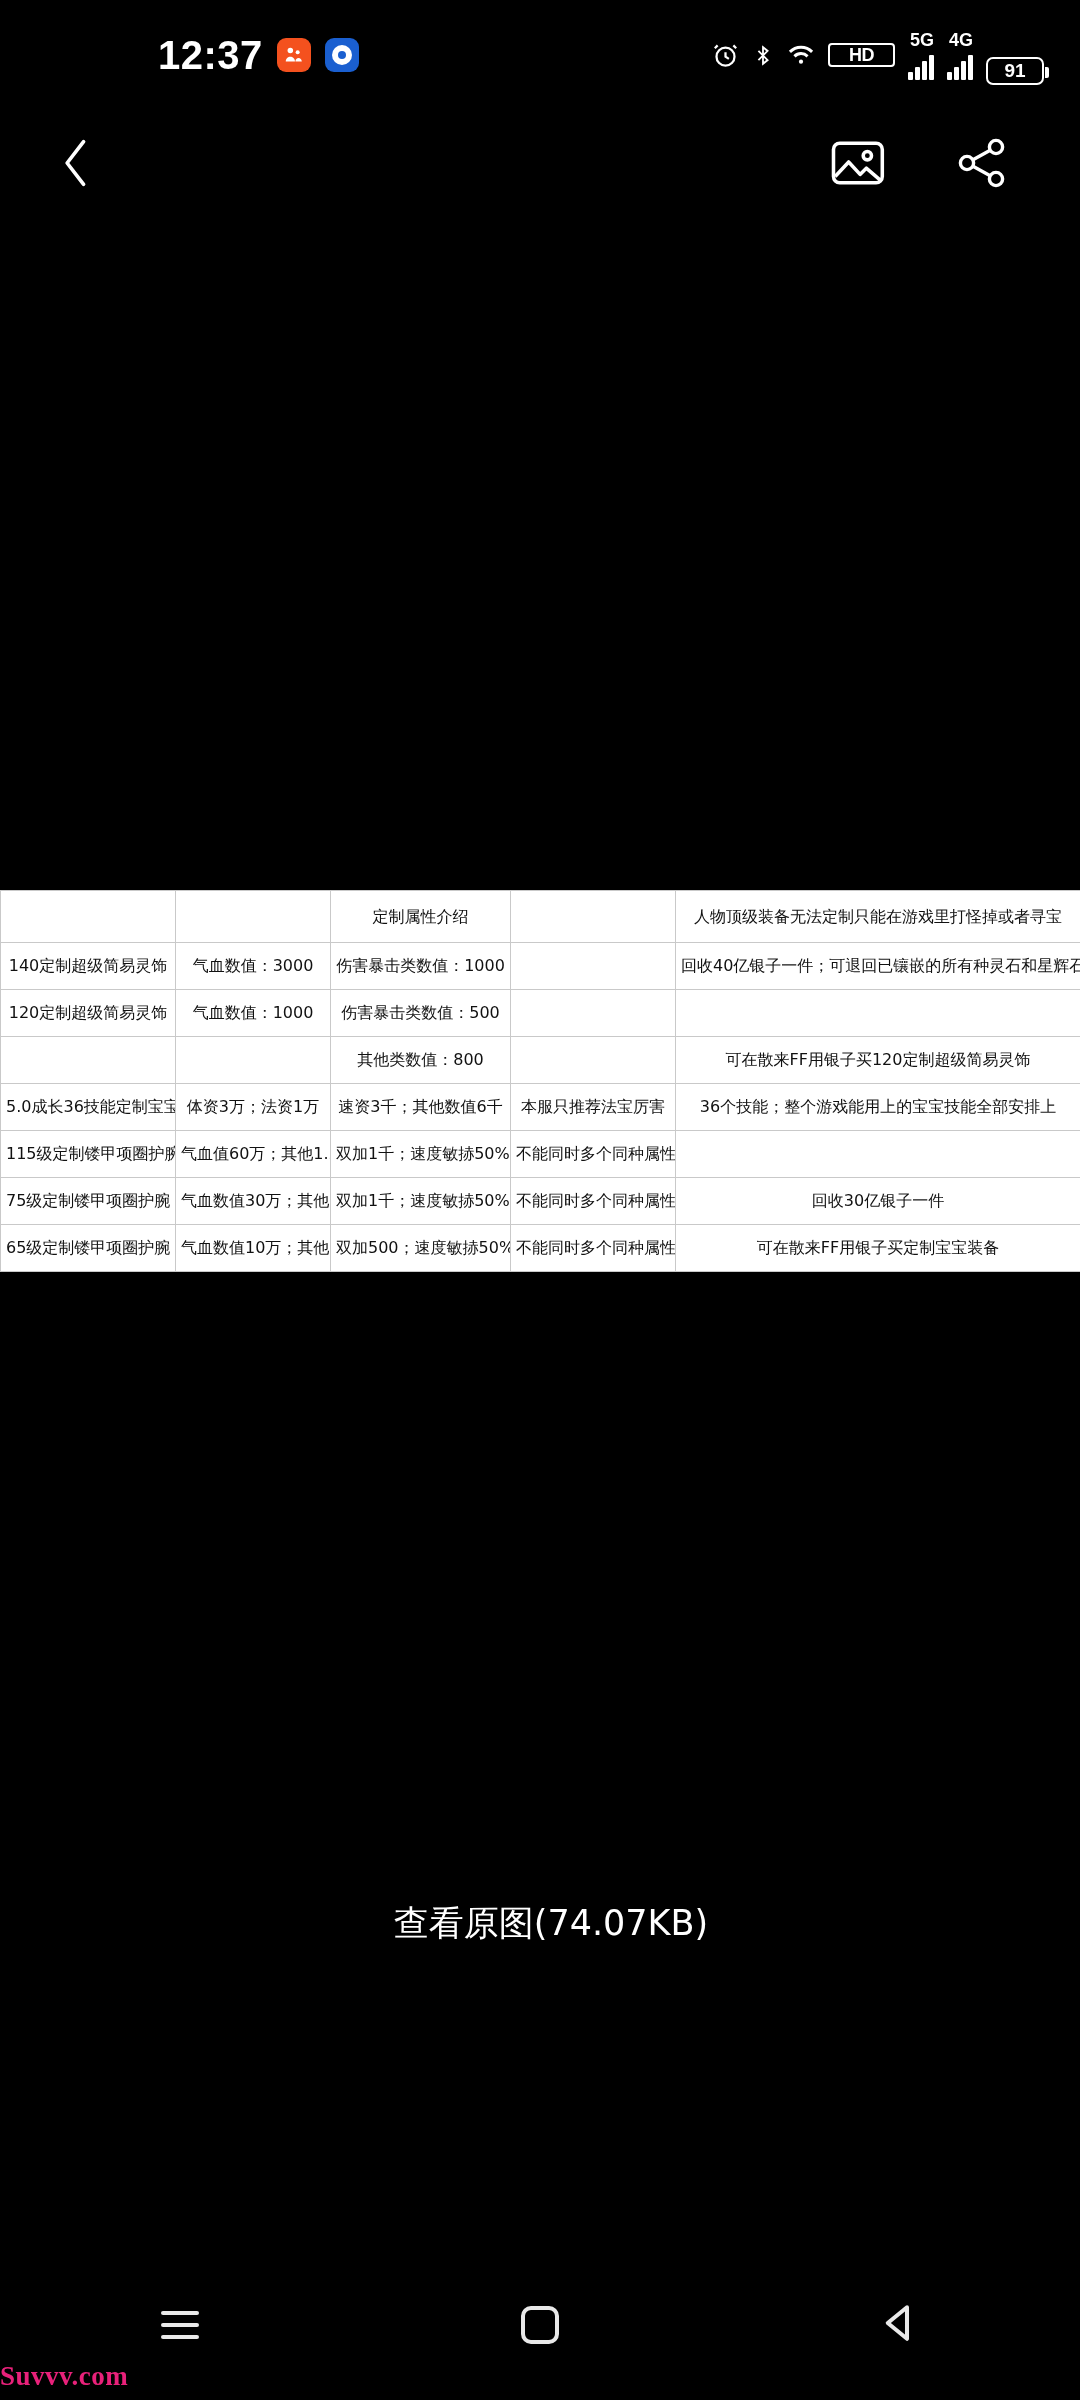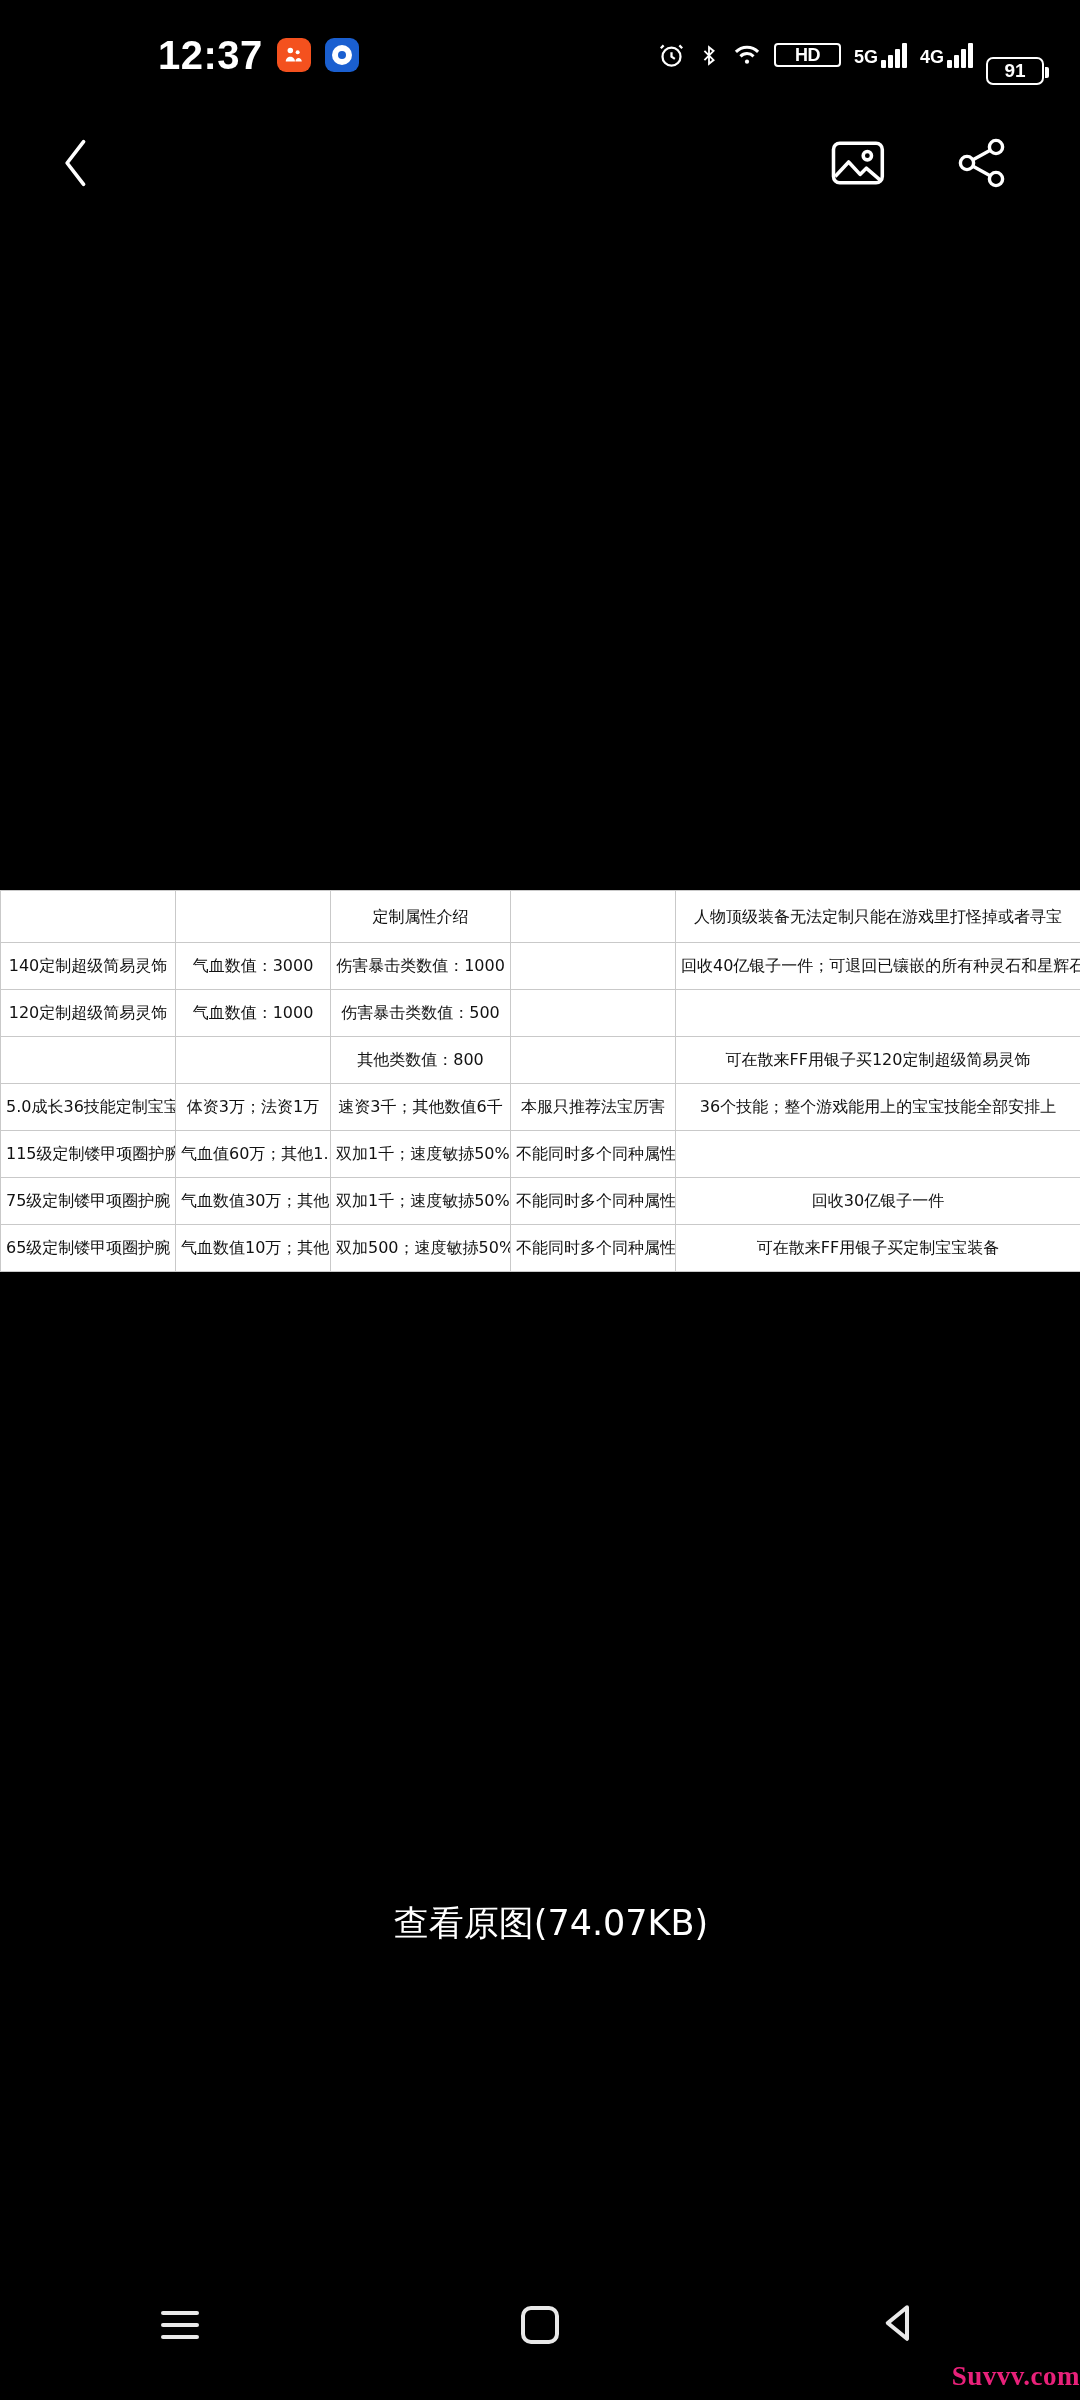--- a/index.html
+++ b/index.html
@@ -70,21 +70,21 @@
     line-height: 1;
   }
   .hd-badge {
     border: 2px solid #fff;
     border-radius: 4px;
     padding: 1px 19px;
     font-size: 18px;
     font-weight: 700;
     letter-spacing: -0.5px;
   }
-  .net-group { display: flex; align-items: flex-end; gap: 3px; }
+  .net-group { display: flex; align-items: flex-end; gap: 3px; flex-direction: column; }
   .net-label { font-size: 18px; font-weight: 700; color: #fff; line-height: 1; margin-bottom: 2px;}
   .bars { display: flex; align-items: flex-end; gap: 2px; height: 26px; }
   .bars span { width: 5px; background: #fff; border-radius: 1px; }
   .bars span:nth-child(1){ height: 8px; }
   .bars span:nth-child(2){ height: 13px; }
   .bars span:nth-child(3){ height: 19px; }
   .bars span:nth-child(4){ height: 25px; }
   .battery {
     width: 58px; height: 28px;
     border: 2px solid #fff;
@@ -190,21 +190,21 @@
     display: flex; align-items: center; justify-content: center;
     cursor: pointer;
   }
   .hamburger { display: flex; flex-direction: column; gap: 8px; }
   .hamburger i { display: block; width: 38px; height: 4px; background: #e9e9e9; border-radius: 2px; }
   .home-sq { width: 38px; height: 38px; border: 4px solid #e9e9e9; border-radius: 10px; }
   .watermark {
     position: absolute;
     bottom: 8px; left: 0;
     width: 1080px;
-    text-align: right;
+    text-align: left;
     color: #e8217a;
     font-size: 27px;
     font-weight: 700;
     font-family: "Liberation Serif", serif;
     letter-spacing: 0.5px;
   }
 </style>
 </head>
 <body>
 

